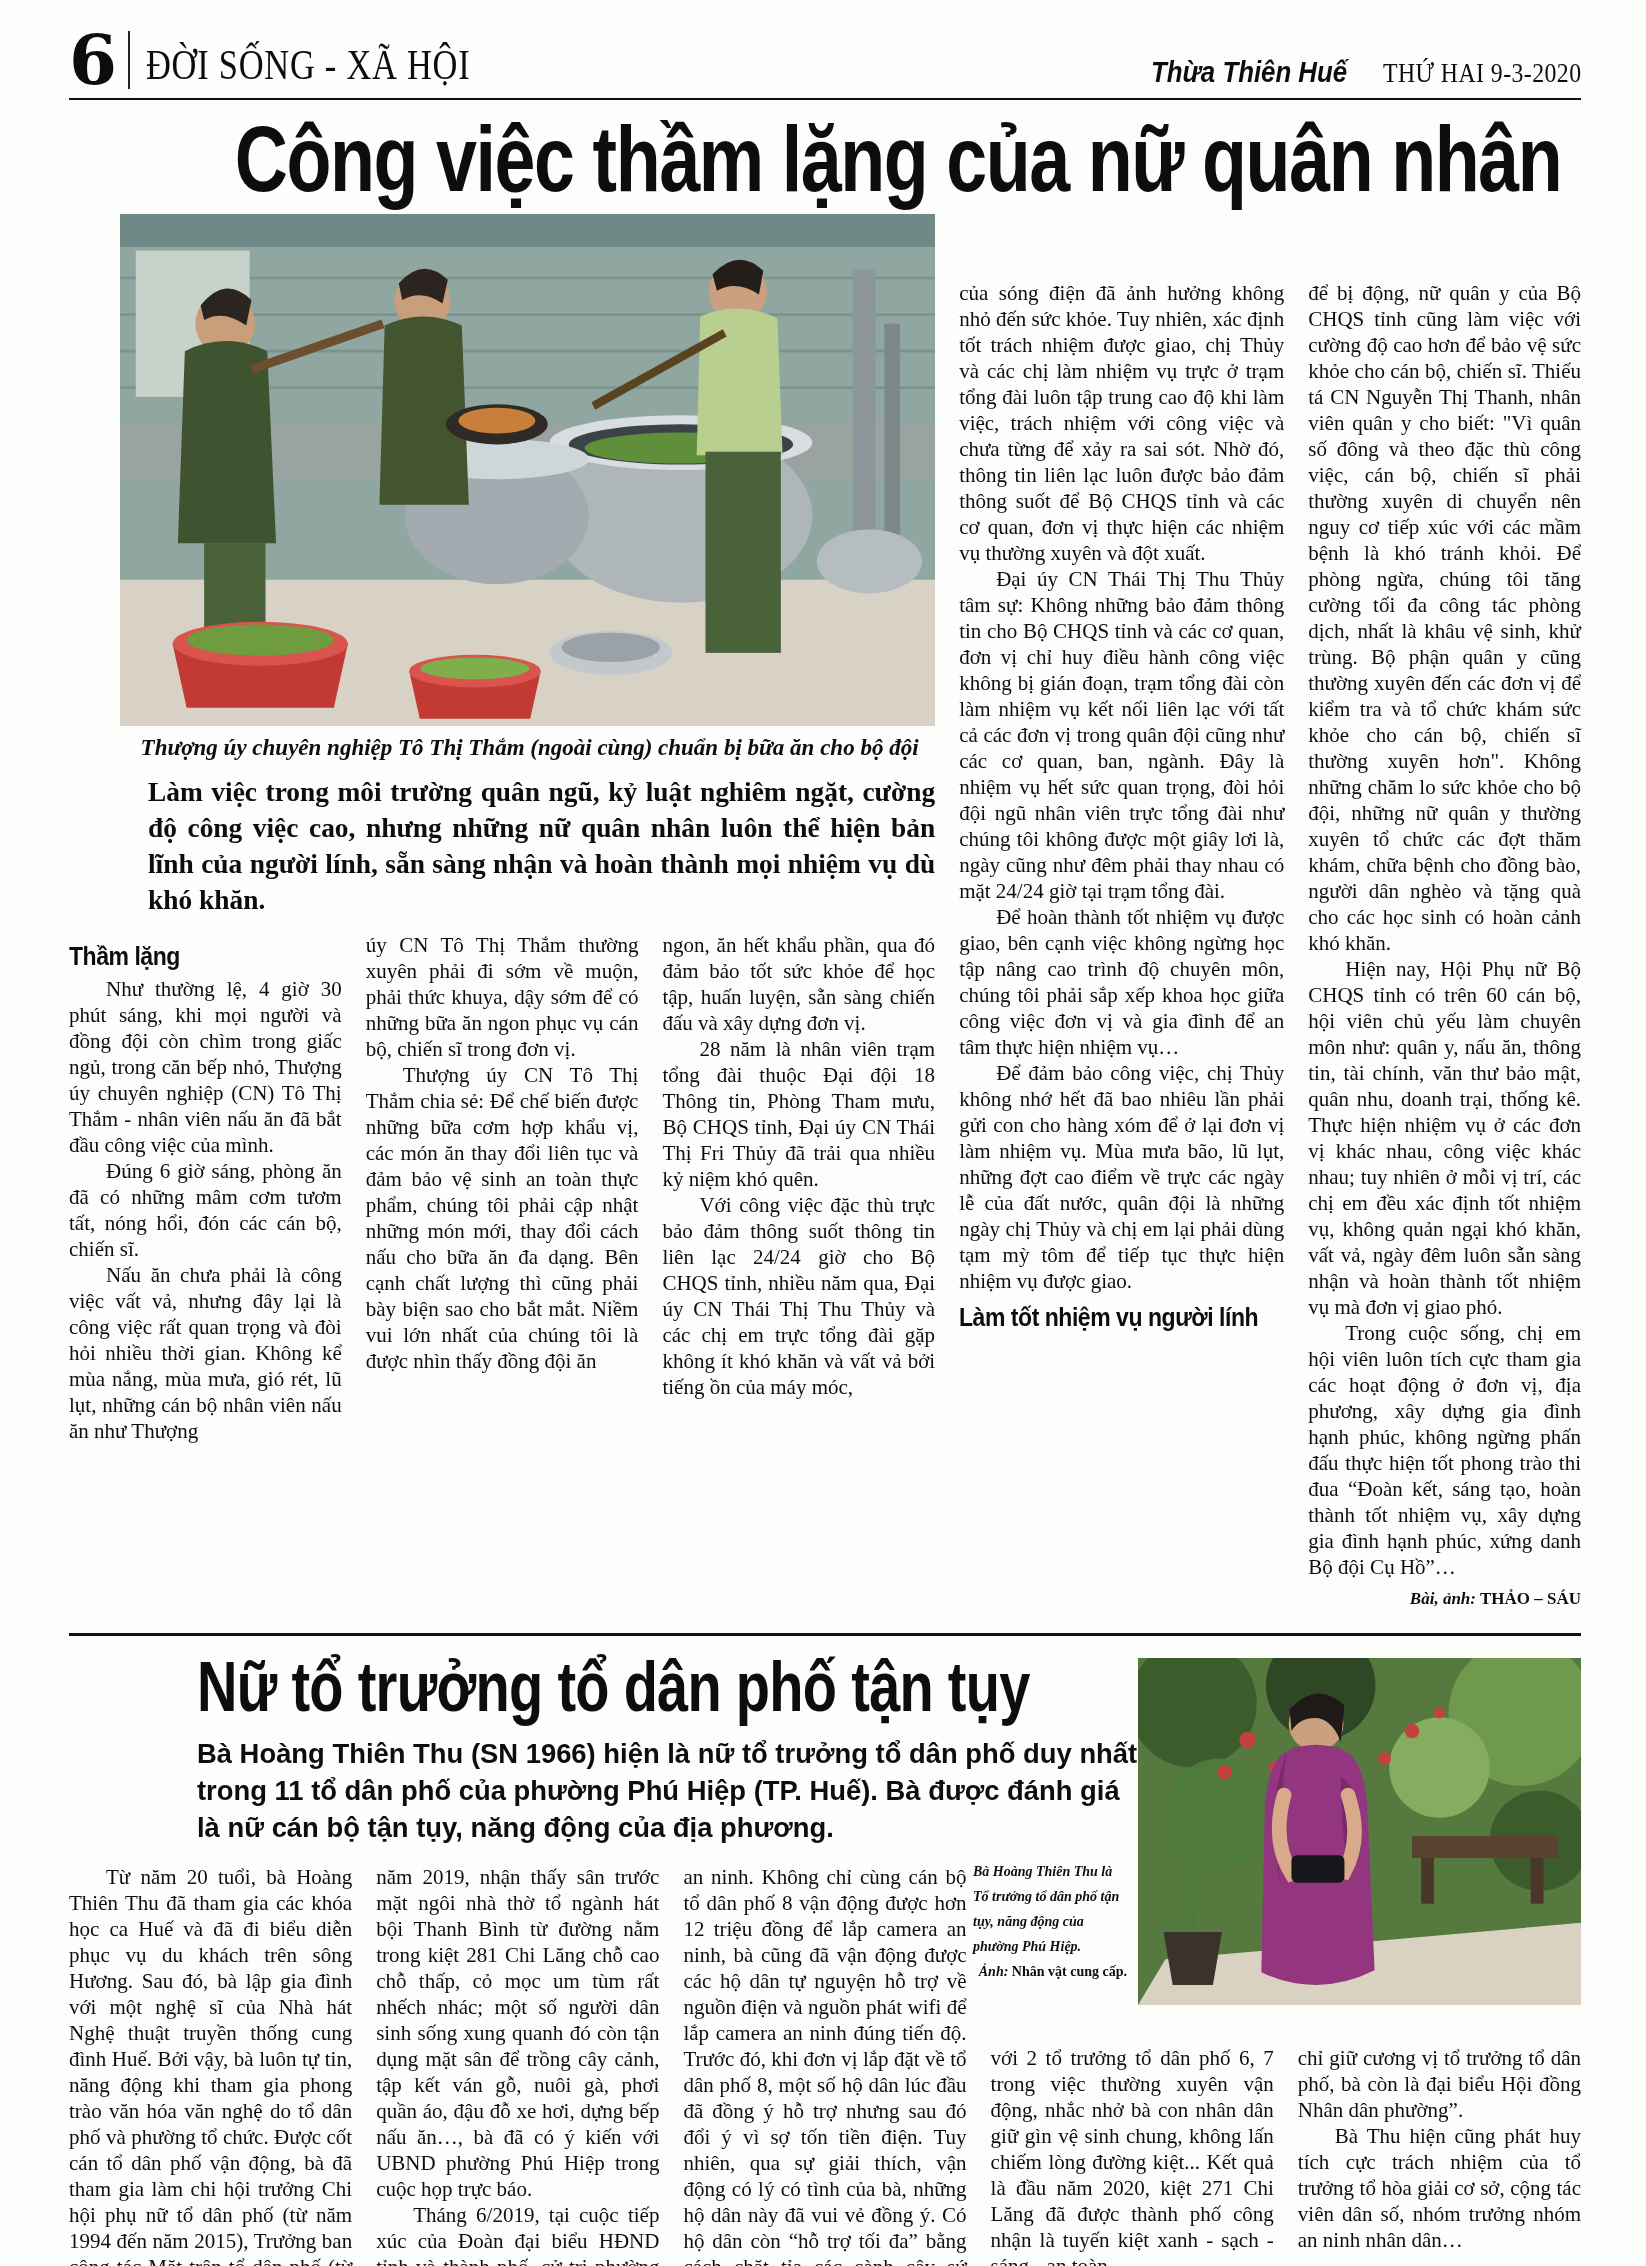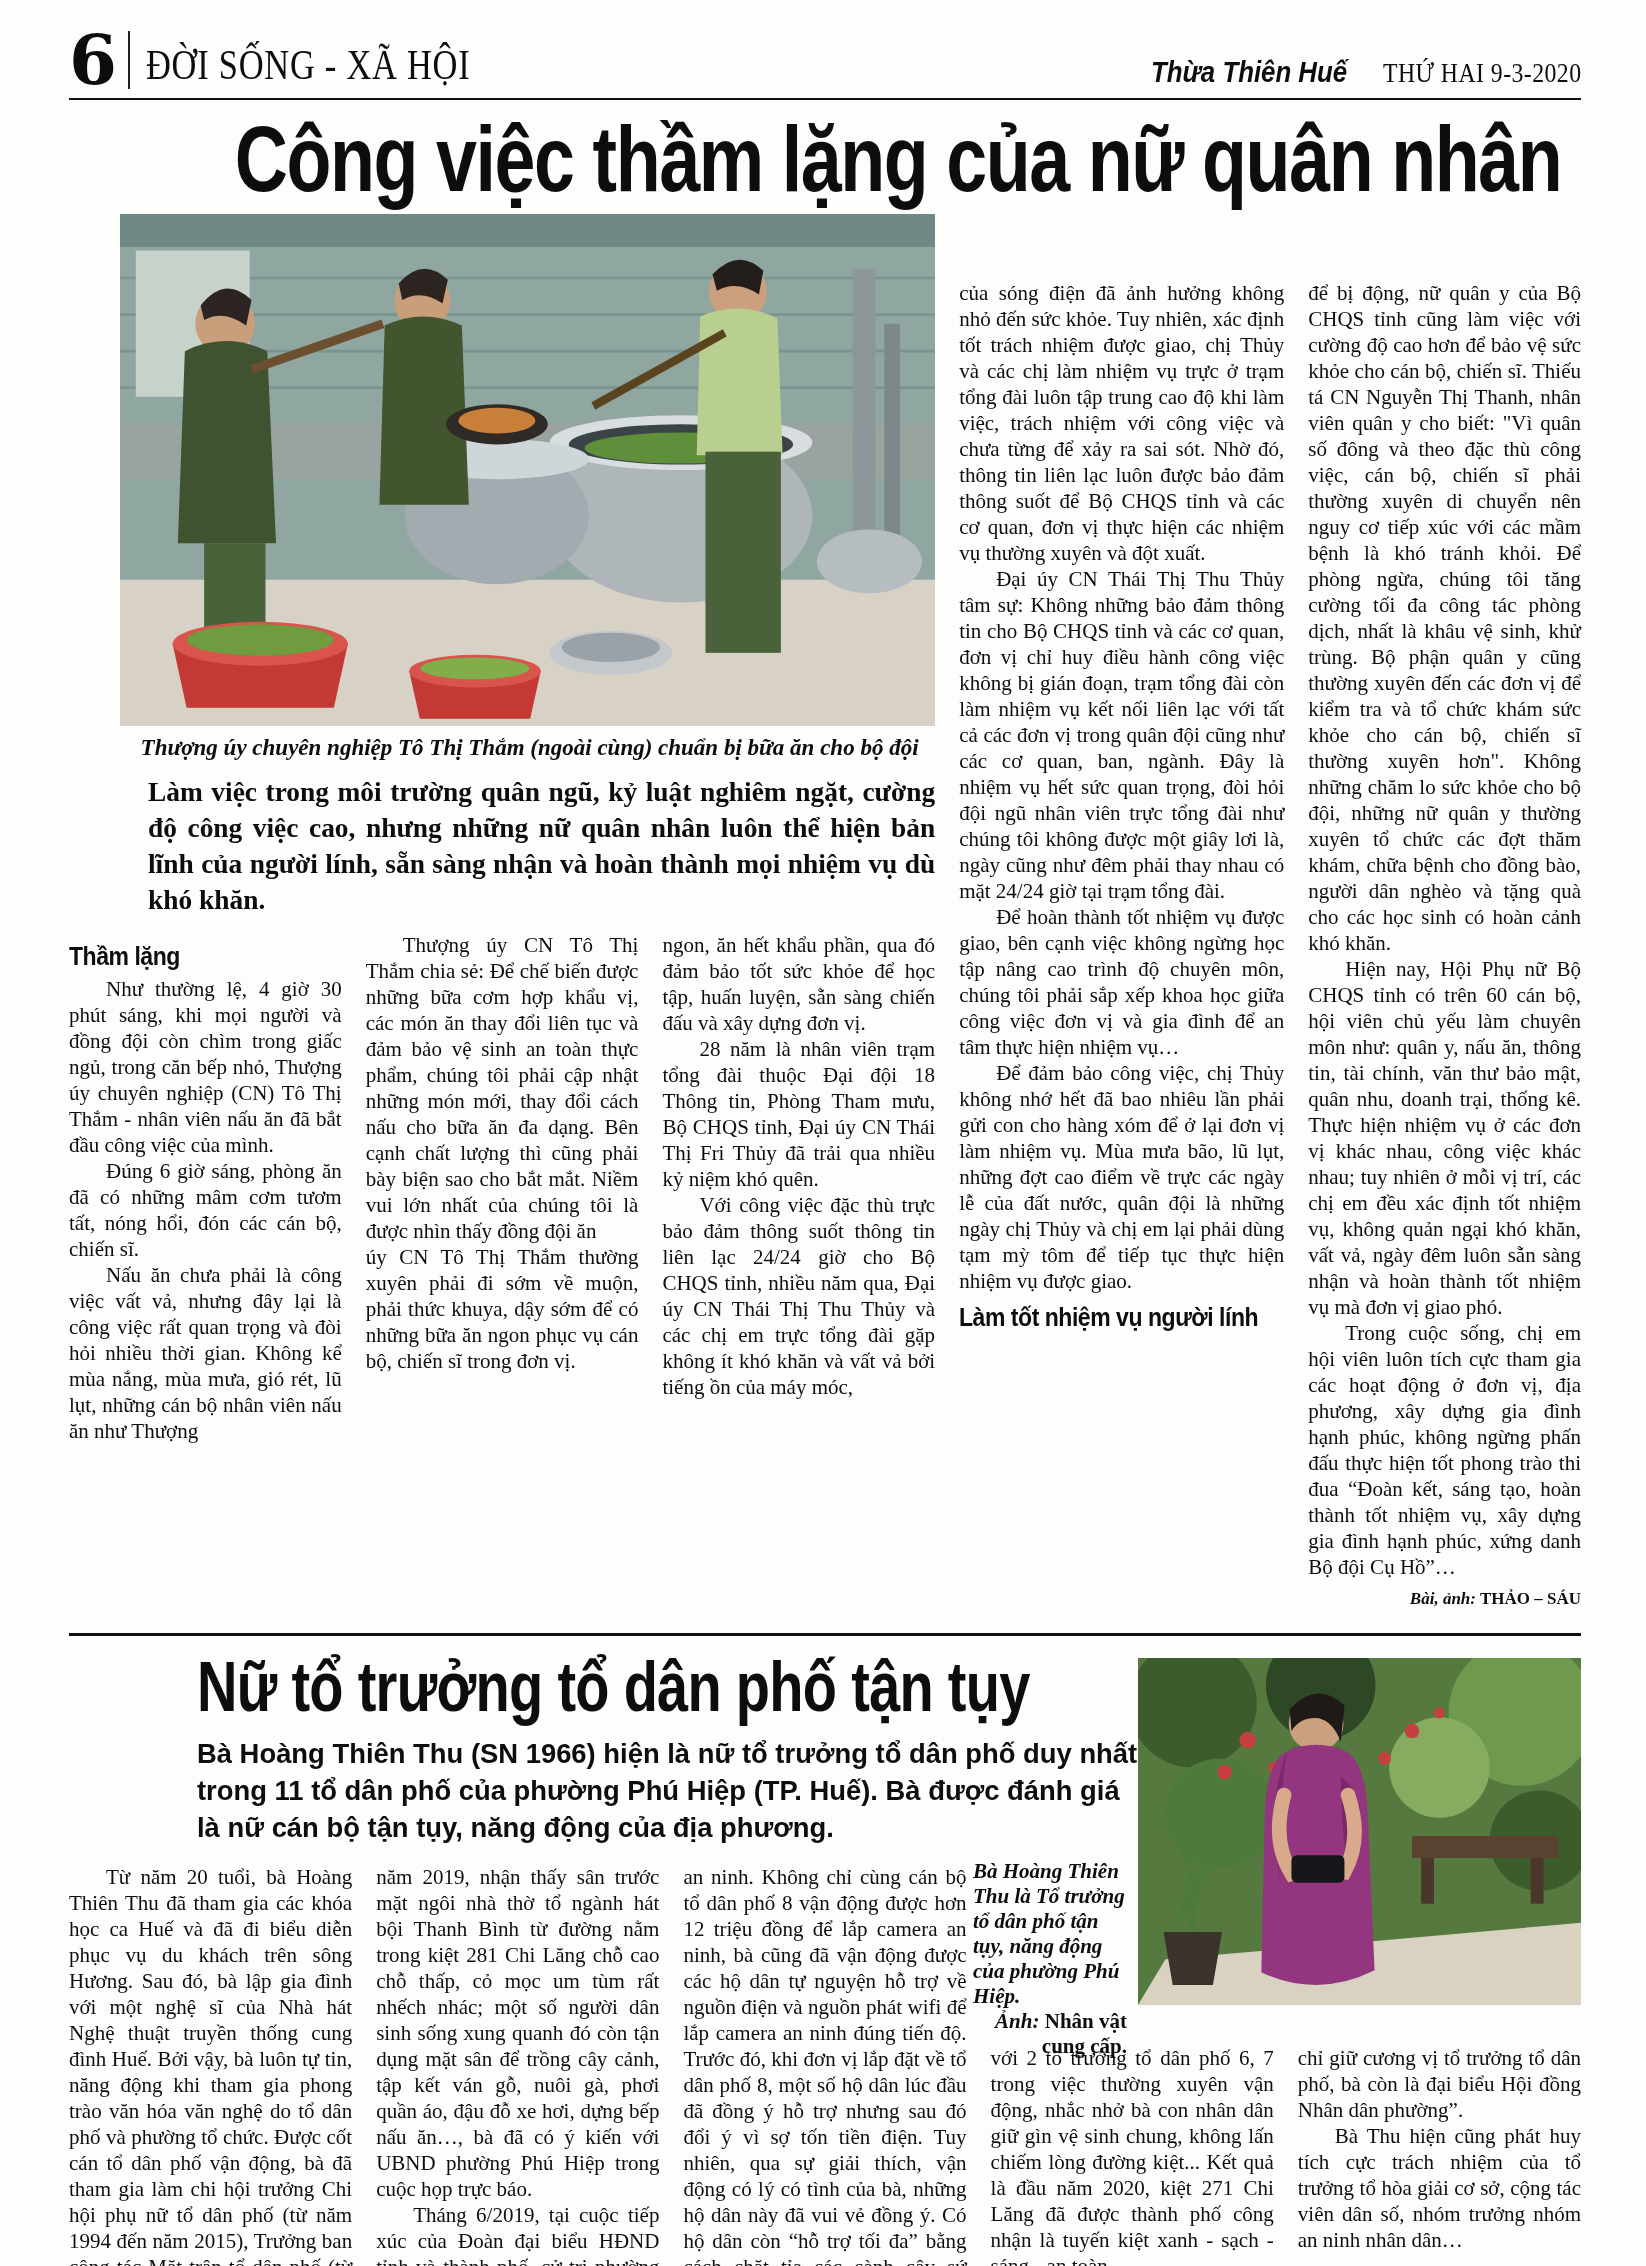--- a/index.html
+++ b/index.html
@@ -39,21 +39,21 @@
   .subhead { font-family:"Liberation Sans", sans-serif; font-weight:bold; font-size:25px; letter-spacing:-0.5px; margin:9.1px 0 5.5px; transform:scaleX(0.92); transform-origin:left center; white-space:nowrap; }
   .byline1 { margin-top:9.1px; text-align:right; font-size:17px; font-weight:bold; }
   .byline1 .pfx { font-style:italic; }
 
   .art-rule { height:2.7px; background:#111; margin:24px 0 16.4px; }
 
   
   .a2 { position:relative; min-height:882px; }
   .a2-photo { position:absolute; top:5.5px; right:0; width:443px; height:347px; }
   .a2-photo svg { width:100%; height:100%; display:block; }
-  .a2-caption { position:absolute; top:207px; right:454px; width:154px; font-weight:bold; font-style:italic; font-size:21px; line-height:25px; }
+  .a2-caption { position:absolute; top:207px; right:454px; width:154px; font-weight:bold; font-style:italic; font-size:14px; line-height:25px; }
   .a2-credit { text-align:right; }
   .a2-credit b { font-style:normal; }
   .a2-lead { width:941px; margin-left:128px; font-family:"Liberation Sans", sans-serif; font-weight:bold; font-size:27.4px; line-height:37px; margin-bottom:18.3px; }
   .a2-body { display:grid; grid-template-columns:repeat(5,1fr); column-gap:24px; }
   .a2-c4, .a2-c5 { padding-top:181px; }
 </style>
 </head>
 <body>
 
 <div class="page">
@@ -138,22 +138,22 @@
       <p class="a1-lead">Làm việc trong môi trường quân ngũ, kỷ luật nghiêm ngặt, cường độ công việc cao, nhưng những nữ quân nhân luôn thể hiện bản lĩnh của người lính, sẵn sàng nhận và hoàn thành mọi nhiệm vụ dù khó khăn.</p>
 
       <div class="a1-body3">
         <div class="tcol">
             <div class="subhead">Thầm lặng</div>
             <p class="para">Như thường lệ, 4 giờ 30 phút sáng, khi mọi người và đồng đội còn chìm trong giấc ngủ, trong căn bếp nhỏ, Thượng úy chuyên nghiệp (CN) Tô Thị Thắm - nhân viên nấu ăn đã bắt đầu công việc của mình.</p>
             <p class="para">Đúng 6 giờ sáng, phòng ăn đã có những mâm cơm tươm tất, nóng hổi, đón các cán bộ, chiến sĩ.</p>
             <p class="para">Nấu ăn chưa phải là công việc vất vả, nhưng đây lại là công việc rất quan trọng và đòi hỏi nhiều thời gian. Không kể mùa nắng, mùa mưa, gió rét, lũ lụt, những cán bộ nhân viên nấu ăn như Thượng</p>
           </div>
         <div class="tcol">
+            <p class="para cont">úy CN Tô Thị Thắm thường xuyên phải đi sớm về muộn, phải thức khuya, dậy sớm để có những bữa ăn ngon phục vụ cán bộ, chiến sĩ trong đơn vị.</p>
             <p class="para">Thượng úy CN Tô Thị Thắm chia sẻ: Để chế biến được những bữa cơm hợp khẩu vị, các món ăn thay đổi liên tục và đảm bảo vệ sinh an toàn thực phẩm, chúng tôi phải cập nhật những món mới, thay đổi cách nấu cho bữa ăn đa dạng. Bên cạnh chất lượng thì cũng phải bày biện sao cho bắt mắt. Niềm vui lớn nhất của chúng tôi là được nhìn thấy đồng đội ăn</p>
-            <p class="para cont">úy CN Tô Thị Thắm thường xuyên phải đi sớm về muộn, phải thức khuya, dậy sớm để có những bữa ăn ngon phục vụ cán bộ, chiến sĩ trong đơn vị.</p>
           </div>
         <div class="tcol">
             <p class="para cont">ngon, ăn hết khẩu phần, qua đó đảm bảo tốt sức khỏe để học tập, huấn luyện, sẵn sàng chiến đấu và xây dựng đơn vị.</p>
             <p class="para">28 năm là nhân viên trạm tổng đài thuộc Đại đội 18 Thông tin, Phòng Tham mưu, Bộ CHQS tỉnh, Đại úy CN Thái Thị Fri Thủy đã trải qua nhiều kỷ niệm khó quên.</p>
             <p class="para">Với công việc đặc thù trực bảo đảm thông suốt thông tin liên lạc 24/24 giờ cho Bộ CHQS tỉnh, nhiều năm qua, Đại úy CN Thái Thị Thu Thủy và các chị em trực tổng đài gặp không ít khó khăn và vất vả bởi tiếng ồn của máy móc,</p>
           </div>
       </div>
 
       <div class="a1-col4">
           <p class="para cont">của sóng điện đã ảnh hưởng không nhỏ đến sức khỏe. Tuy nhiên, xác định tốt trách nhiệm được giao, chị Thủy và các chị làm nhiệm vụ trực ở trạm tổng đài luôn tập trung cao độ khi làm việc, trách nhiệm với công việc và chưa từng để xảy ra sai sót. Nhờ đó, thông tin liên lạc luôn được bảo đảm thông suốt để Bộ CHQS tỉnh và các cơ quan, đơn vị thực hiện các nhiệm vụ thường xuyên và đột xuất.</p>

